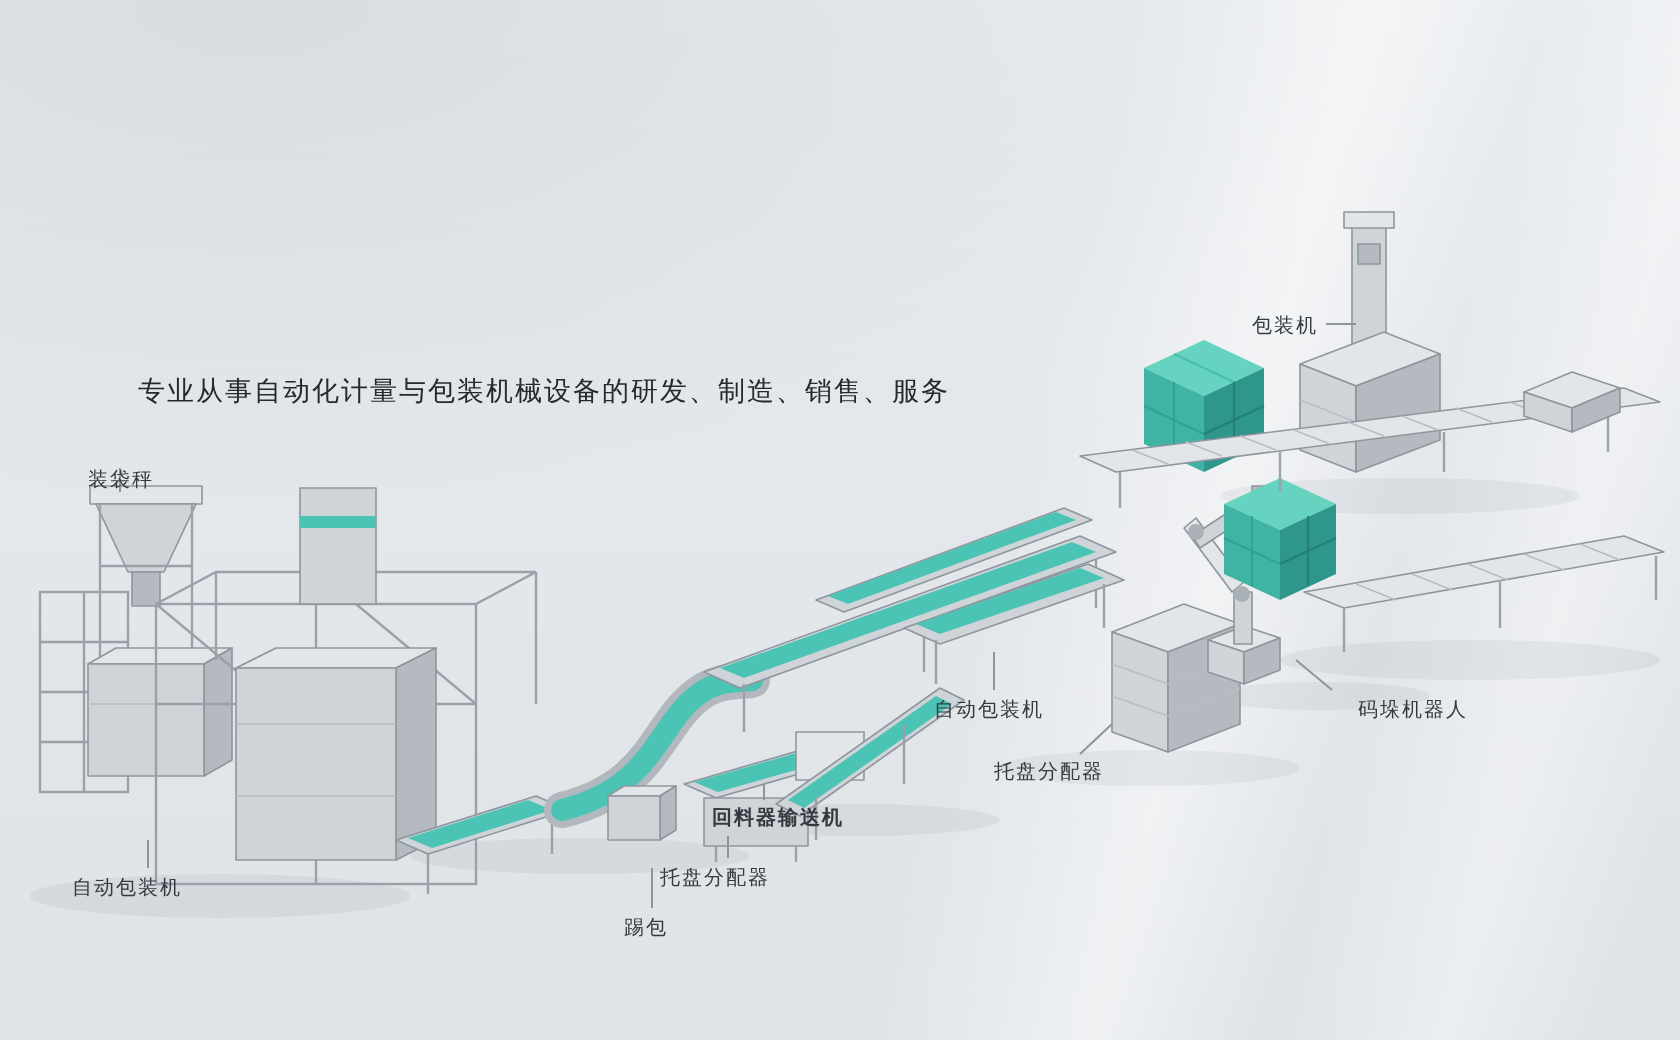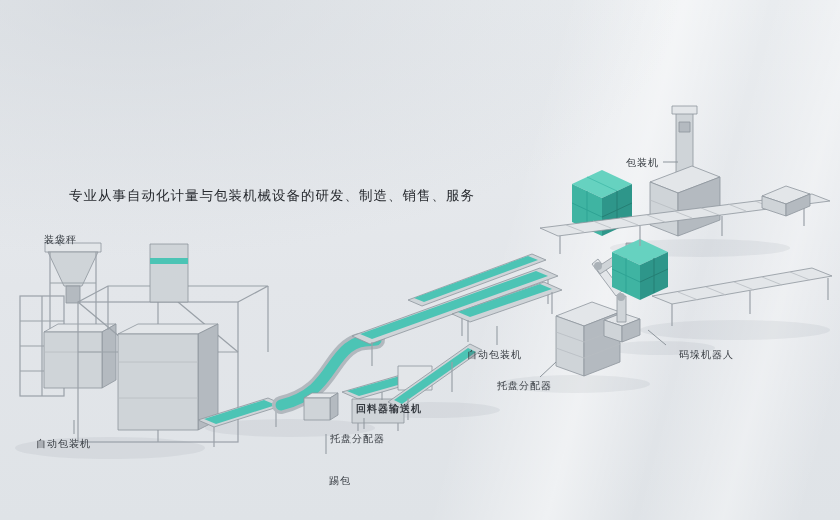--- a/index.html
+++ b/index.html
@@ -25,21 +25,21 @@
     font-size: 13.5px; font-weight: 400; letter-spacing: 1px;
     color: #26292e;
   }
   .lbl {
     position: absolute; font-size: 10px; letter-spacing: 1px;
     color: var(--label-text, #353a40); white-space: nowrap;
   }
   .lbl-bagging  { left: 44px;  top: 233px; font-family: Liberation Serif, serif; }
   .lbl-packing  { left: 626px; top: 156px; }
   .lbl-auto     { left: 36px;  top: 437px; }
-  .lbl-kicker   { left: 312px; top: 474px; margin-left: 17px; }
+  .lbl-kicker   { left: 312px; top: 457px; }
   .lbl-weight   { left: 330px; top: 432px; }
   .lbl-return   { left: 356px; top: 402px; font-weight: bold; }
   .lbl-shaping  { left: 467px; top: 348px; }
   .lbl-pallet   { left: 497px; top: 379px; }
   .lbl-robot    { left: 647px; top: 348px; margin-left: 32px; }
 
   
   .svg-stroke { stroke: #8e969d; stroke-width: .8; stroke-linejoin: round; }
   .f-light { fill: #e3e6e9; }
   .f-mid   { fill: #cfd4d8; }

